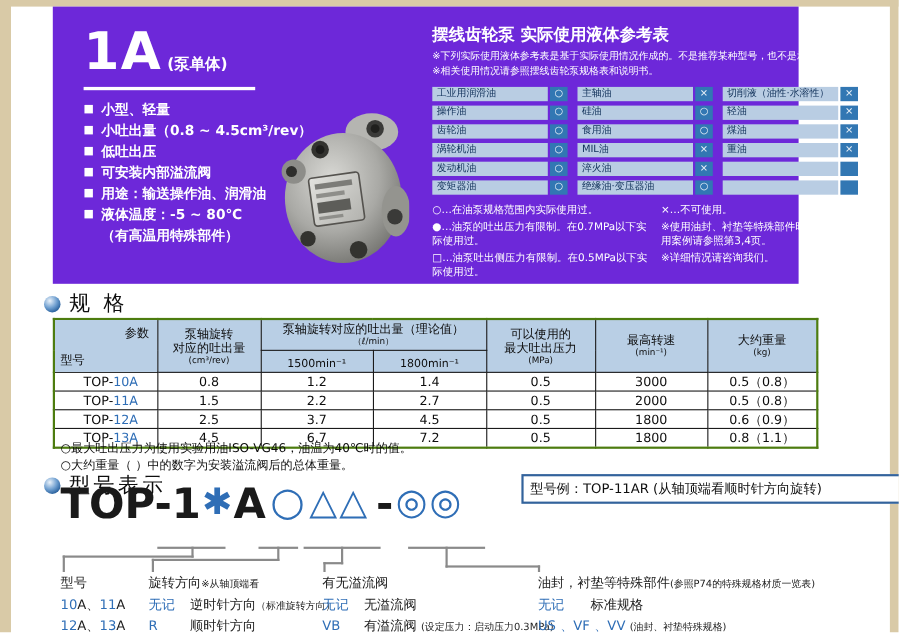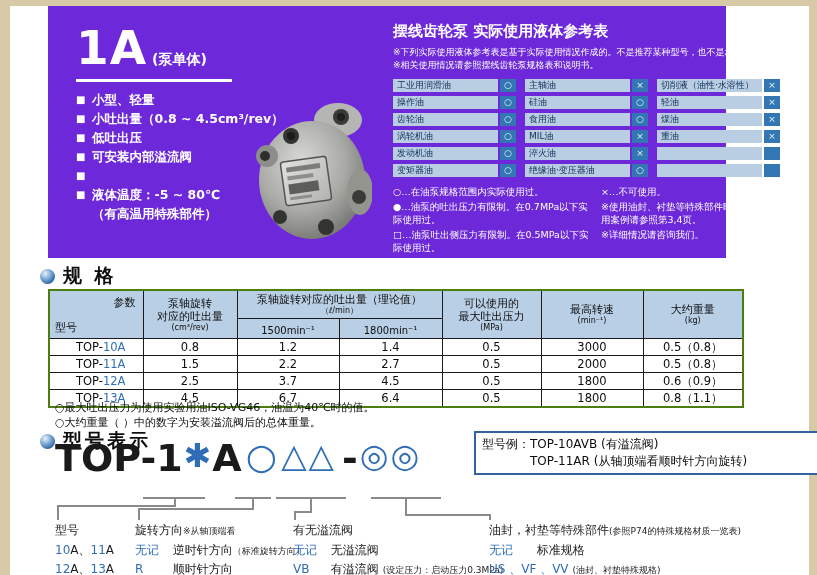--- a/index.html
+++ b/index.html
@@ -35,21 +35,21 @@
   .fluid-name{width:101px;background:#b9cde3;color:#0f2f58;font-size:9px;line-height:13px;padding-left:4px;white-space:nowrap;overflow:hidden;}
   .fluid-mark{width:16px;background:#3277b3;color:#e9f1f8;font-size:9px;line-height:13px;text-align:center;}
   .fluid-legend{display:flex;gap:12px;margin-top:8px;color:#fff;font-size:9.5px;line-height:13.5px;}
   .legend-col{width:196px;}
   .legend-line{margin-bottom:1px;}
 
   
   .section-head{position:absolute;display:flex;align-items:center;gap:8px;}
   .sphere{width:15px;height:15px;border-radius:50%;
     background:radial-gradient(circle at 35% 30%, #eaf2fa, #6f9fd0 45%, #17508f 85%);}
-  .section-title{font-size:19px;font-weight:bold;color:#0d0d0d;letter-spacing:3px;}
+  .section-title{font-size:19px;font-weight:normal;color:#0d0d0d;letter-spacing:3px;}
 
   
   .spec-wrap{position:absolute;left:48px;top:289px;}
   table.spec{border-collapse:collapse;table-layout:fixed;width:694px;border:2px solid #4d7c0f;}
   table.spec th,table.spec td{border:1px solid #1a1a1a;padding:0;}
   table.spec thead th{background:#b9cfe5;font-weight:normal;color:#0d0d0d;vertical-align:middle;text-align:center;}
   .h-main{font-size:11px;line-height:13px;white-space:pre-line;display:block;}
   .h-unit{font-size:8px;line-height:10px;display:block;}
   .h-sub{font-size:10px;}
   .corner{position:relative;height:47px;background-image:linear-gradient(to top right,
@@ -110,20 +110,21 @@
     <div class="feature">
         <span class="bullet">■</span>
         <span>低吐出压</span>
       </div>
     <div class="feature">
         <span class="bullet">■</span>
         <span>可安装内部溢流阀</span>
       </div>
     <div class="feature">
         <span class="bullet">■</span>
+        <span>用途：输送操作油、润滑油</span>
       </div>
     <div class="feature">
         <span class="bullet">■</span>
         <span>液体温度：-5 ~ 80℃</span>
       </div>
     <div class="feature">
         <span class="bullet"></span>
         <span>（有高温用特殊部件）</span>
       </div>
   </div>
@@ -339,21 +340,21 @@
           <td>3.7</td>
           <td>4.5</td>
           <td>0.5</td>
           <td>1800</td>
           <td>0.6（0.9）</td>
         </tr>
         <tr>
           <td class="model-cell"><span class="mp">TOP-</span><span class="ms">13A</span></td>
           <td>4.5</td>
           <td>6.7</td>
-          <td>6.4</td>
+          <td>7.2</td>
           <td>0.5</td>
           <td>1800</td>
           <td>0.8（1.1）</td>
         </tr>
       </tbody>
   </table>
 </div>
 
 <div class="spec-notes">
   <div>○最大吐出压力为使用实验用油ISO-VG46，油温为40℃时的值。</div>
@@ -361,21 +362,20 @@
 </div>
 
 <div class="section-head" style="left:40px;top:428px;">
   <span class="sphere"></span>
   <span class="section-title">型号表示</span>
 </div>
 
 <div class="example-box">
   <span class="example-label">型号例：</span>
   <span>
-    <div>TOP-10AVB (有溢流阀)</div>
     <div>TOP-11AR (从轴顶端看顺时针方向旋转)</div>
   </span>
 </div>
 
 <div class="formula">
   <span class="f-prefix">TOP-1</span>
   <span class="f-star">✱</span>
   <span class="f-a">A</span>
   <span class="f-circle">○</span>
   <span class="f-tri">△△</span>

